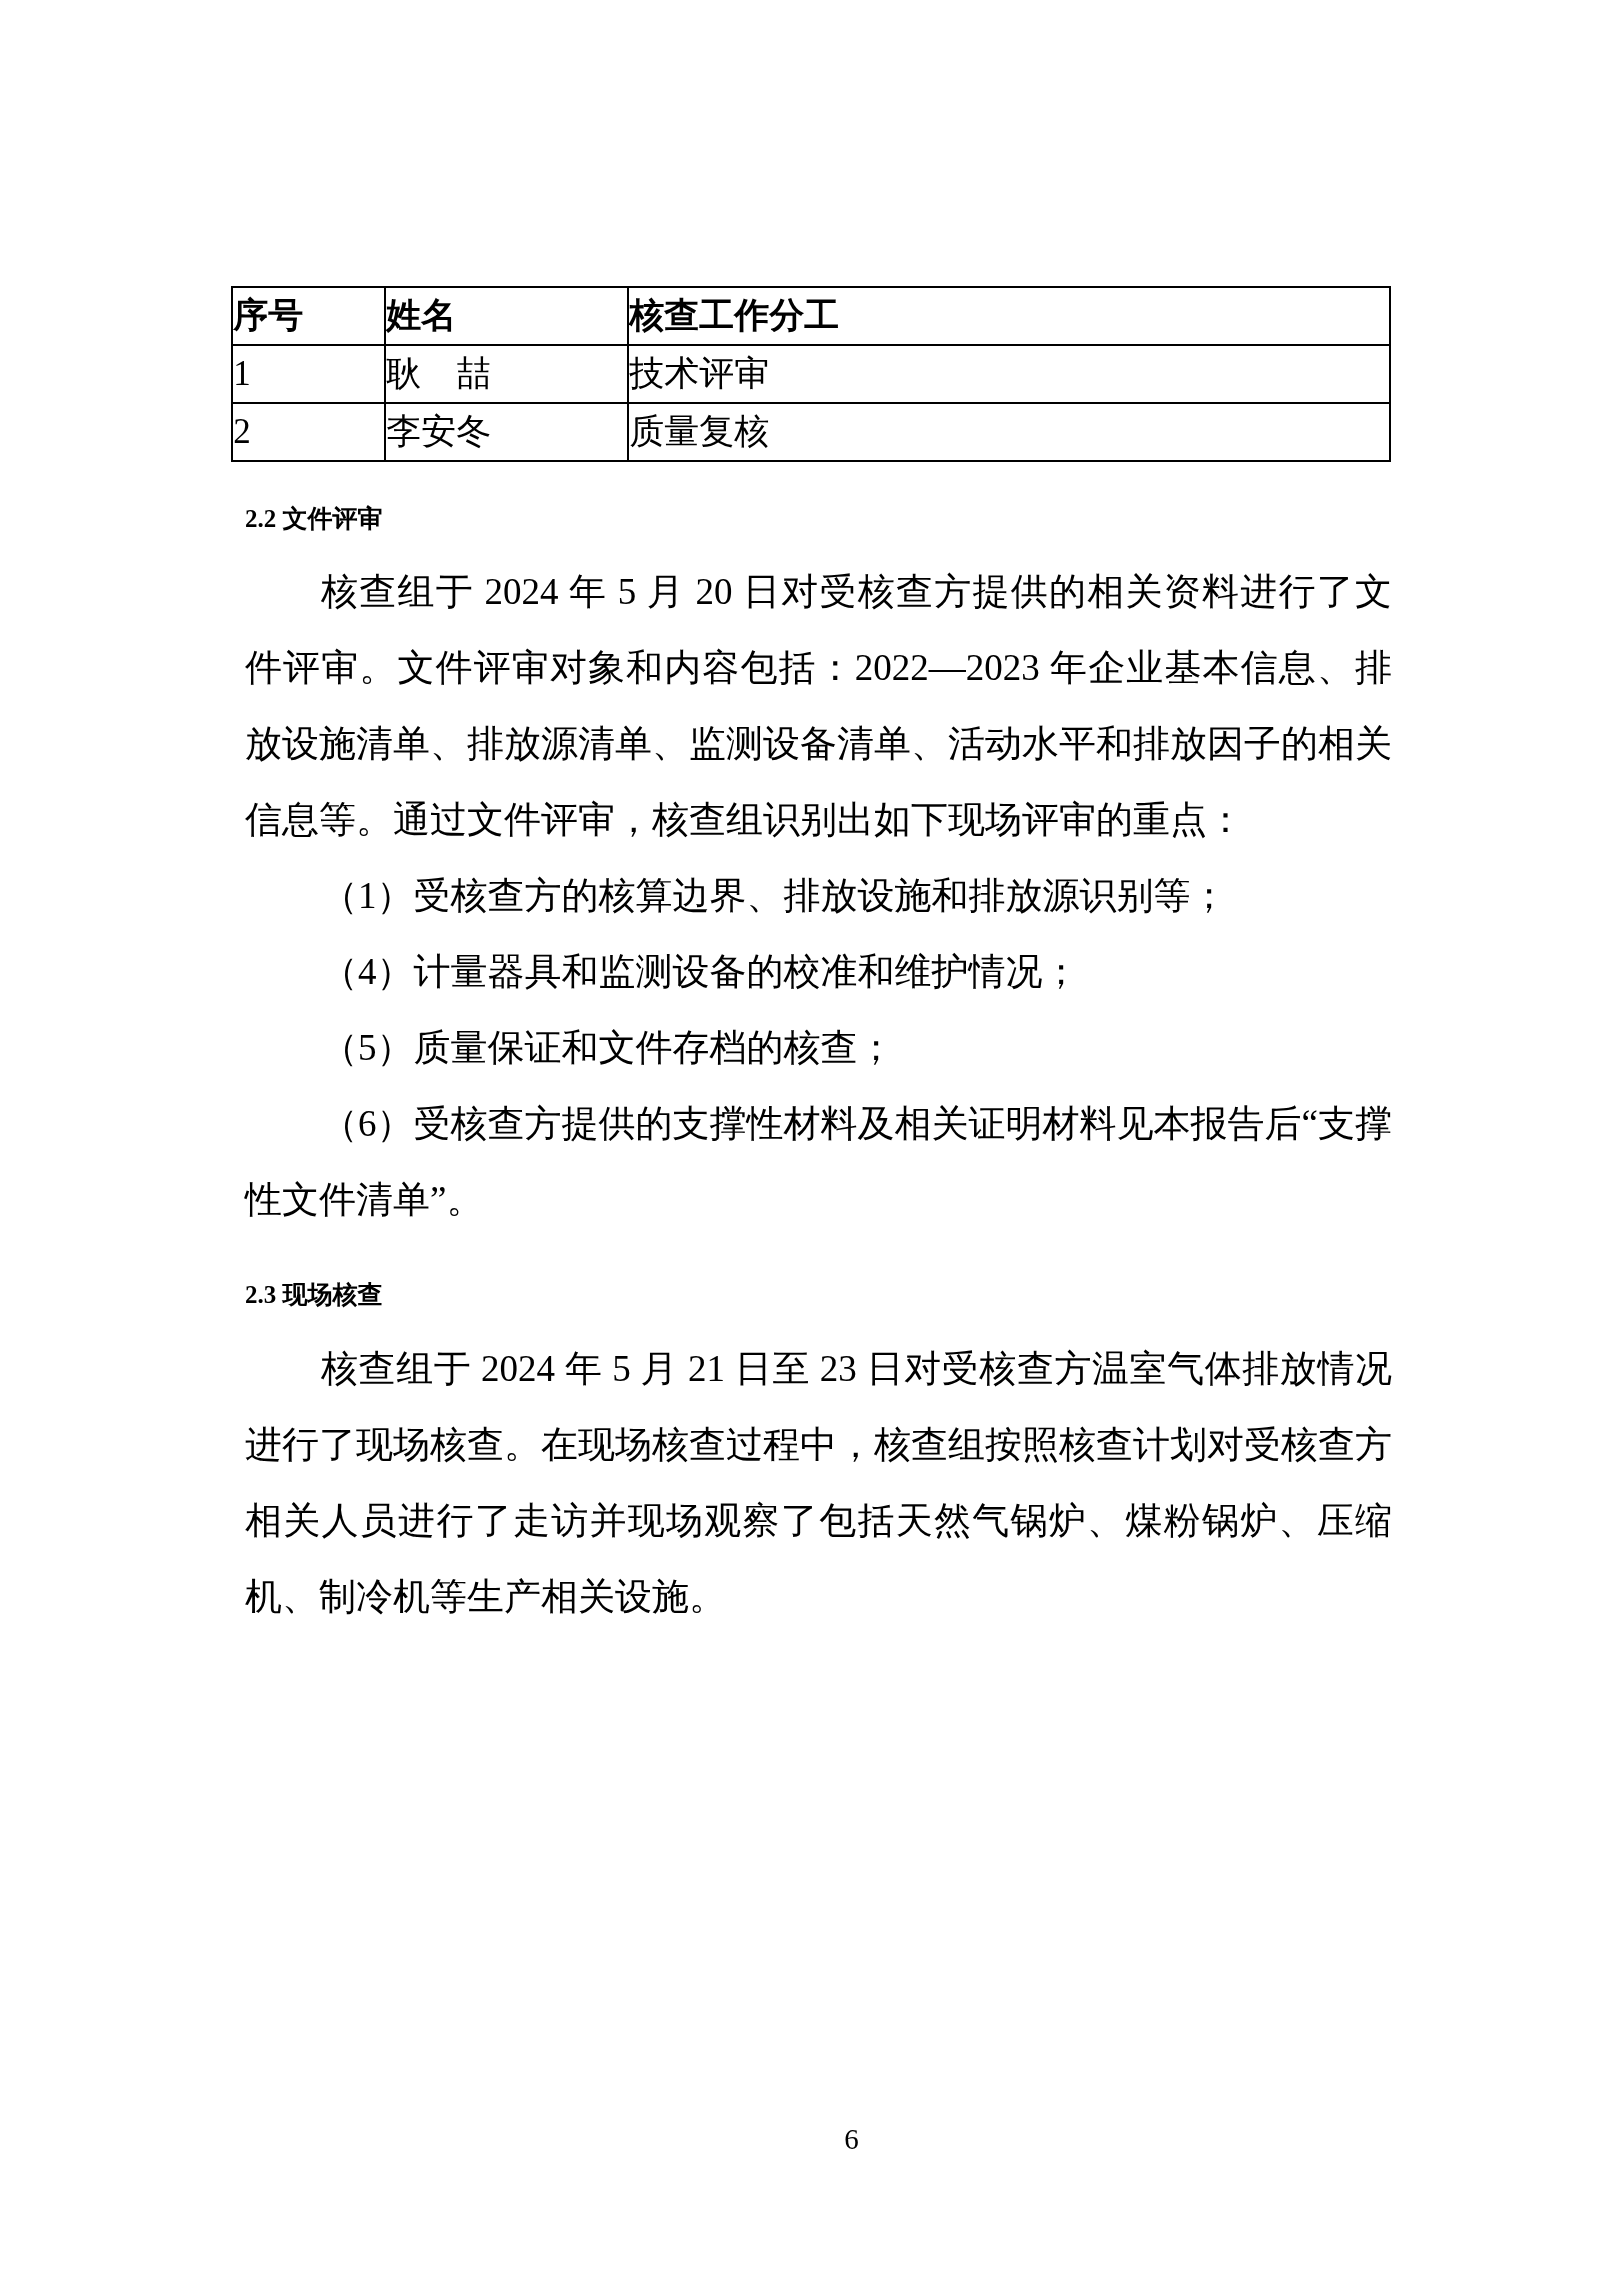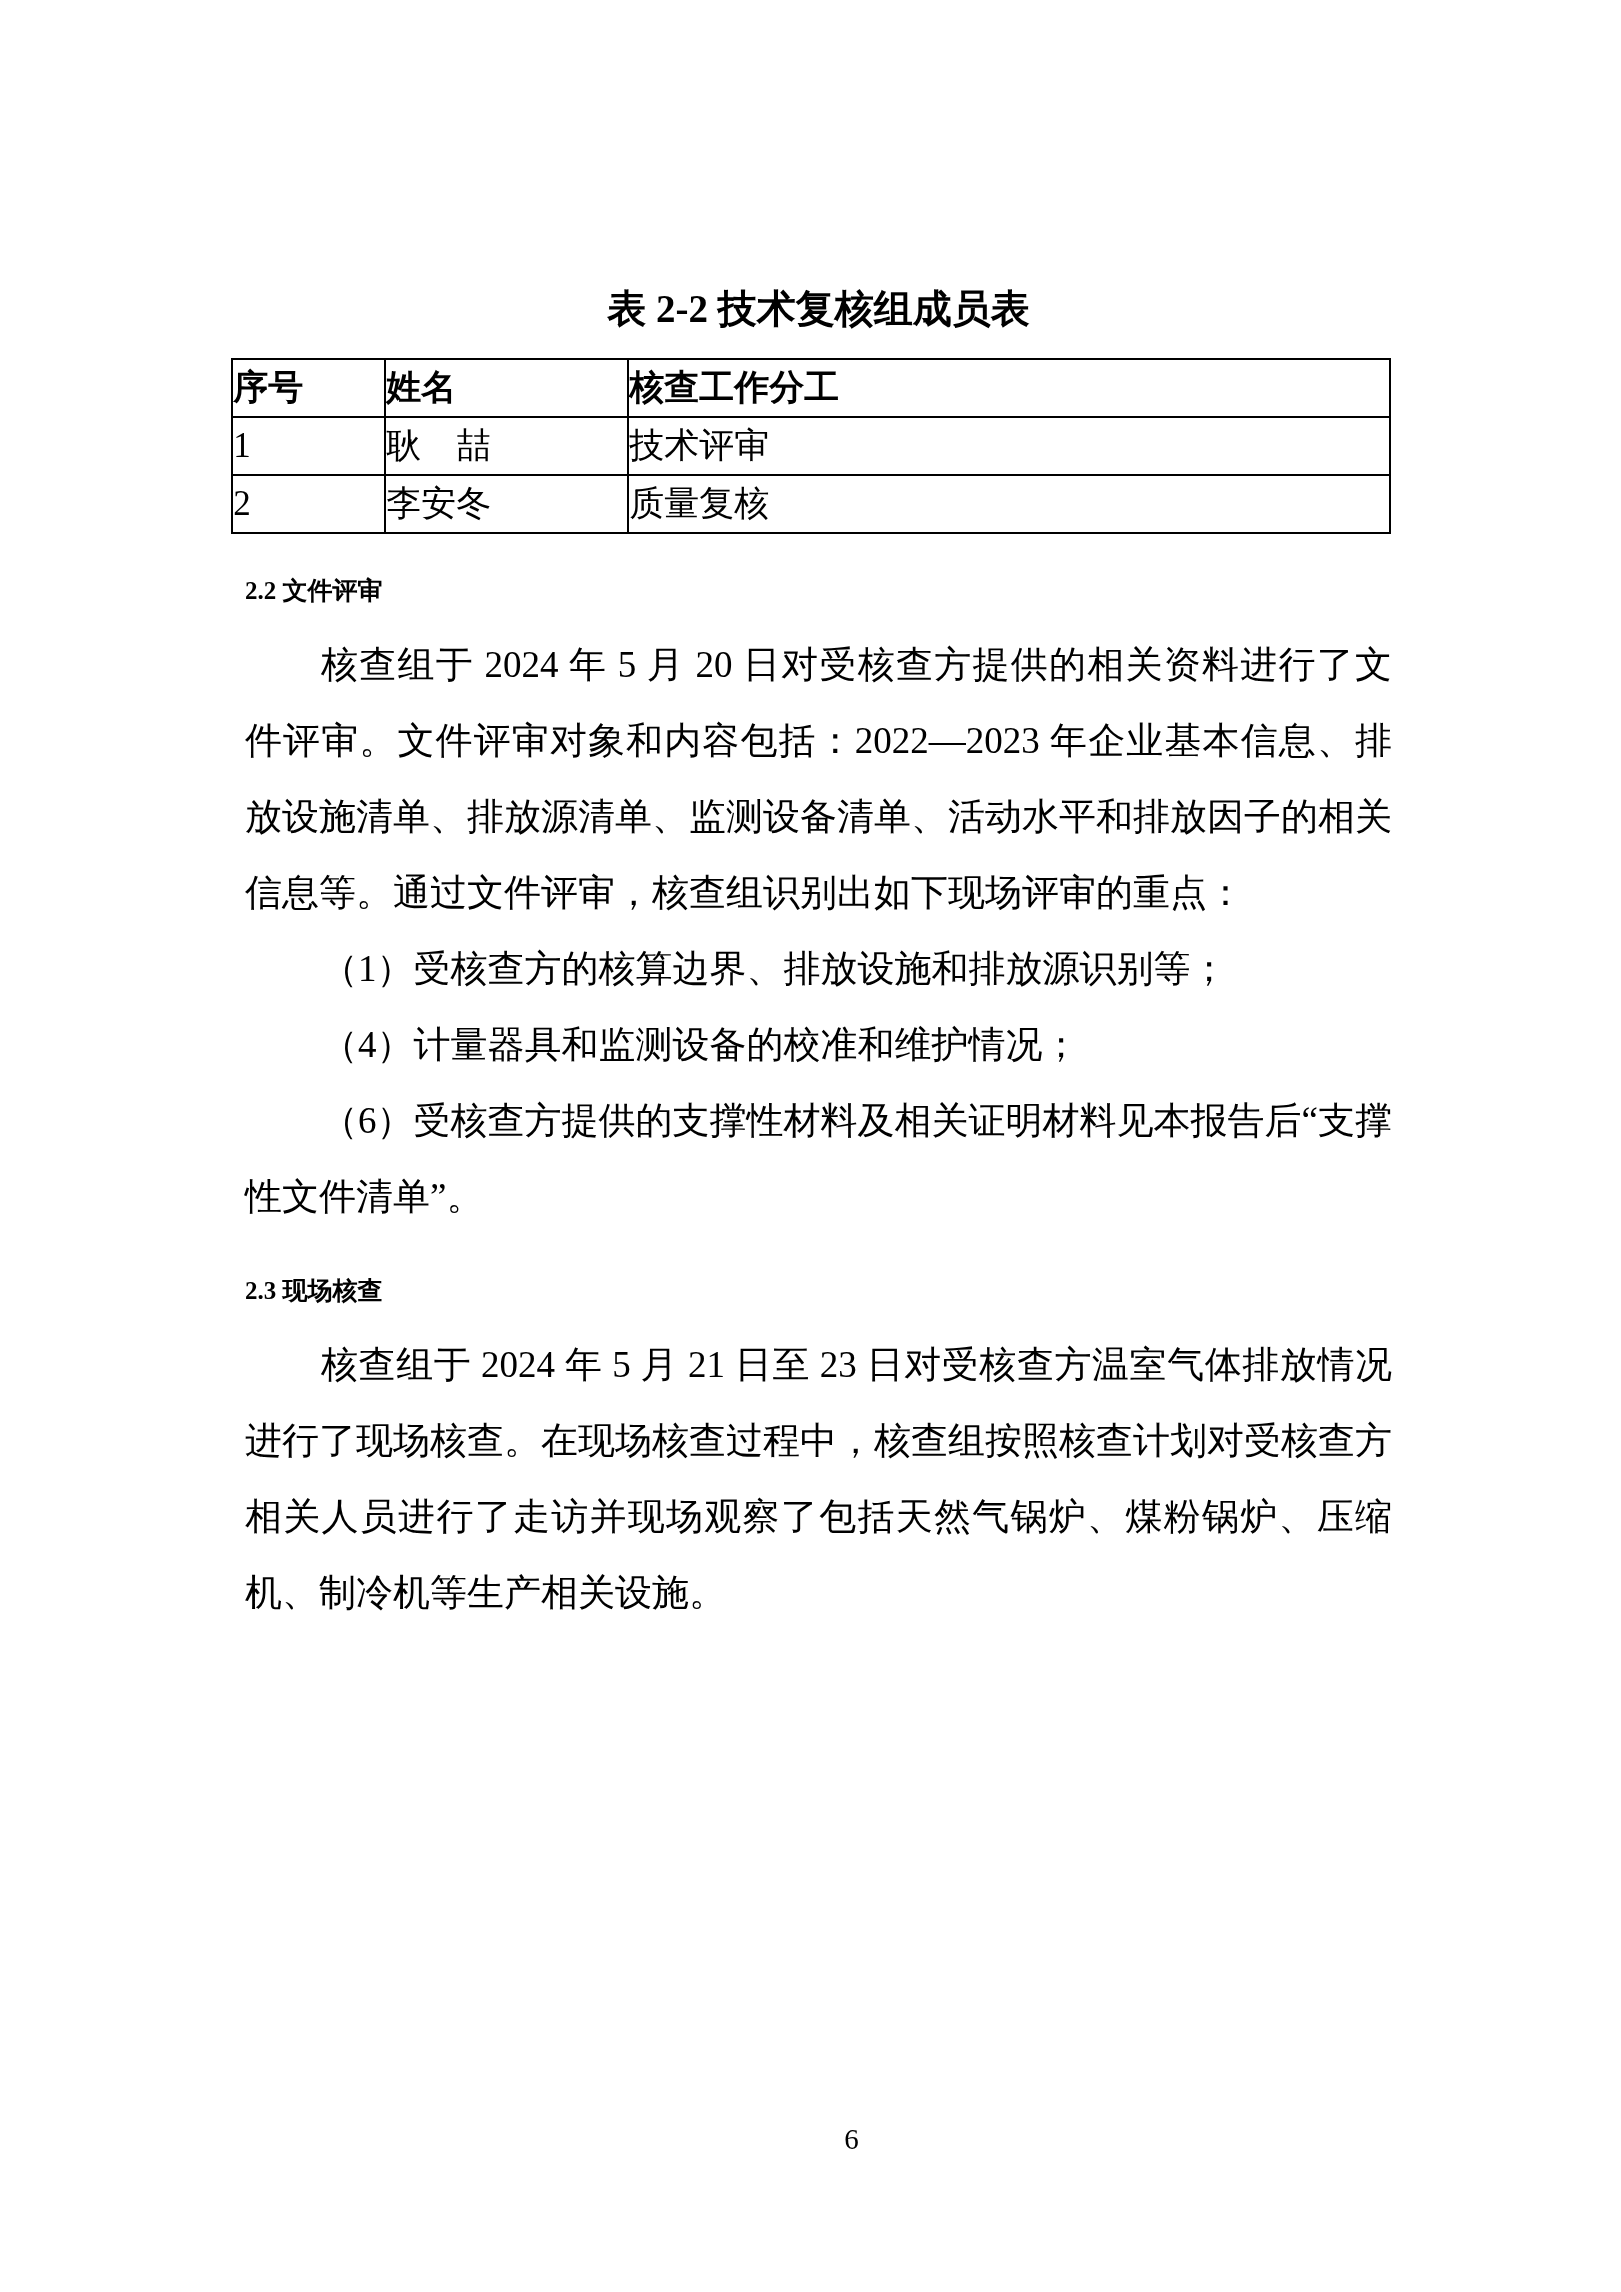--- a/index.html
+++ b/index.html
@@ -69,21 +69,20 @@
     line-height:33px;
   }
   .page-number span { display:inline-block; transform:translateX(41px); }
 </style>
 </head>
 <body>
 
 <div class="page">
   <div class="content">
 
-    <div class="table-caption">表 2-2 技术复核组成员表</div>
 
     <table class="members">
       <colgroup>
         <col class="col-no">
           <col class="col-name">
           <col class="col-duty">
       </colgroup>
       <thead>
         <tr>
           <th>序号</th>
@@ -104,20 +103,21 @@
         </tr>
       </tbody>
     </table>
 
     <h2 class="section-heading">2.2 文件评审</h2>
 
     <p class="body-para">核查组于 2024 年 5 月 20 日对受核查方提供的相关资料进行了文件评审。文件评审对象和内容包括：2022—2023 年企业基本信息、排放设施清单、排放源清单、监测设备清单、活动水平和排放因子的相关信息等。通过文件评审，核查组识别出如下现场评审的重点：</p>
 
     <p class="body-para">（1）受核查方的核算边界、排放设施和排放源识别等；</p>
     <p class="body-para">（4）计量器具和监测设备的校准和维护情况；</p>
+    <p class="body-para">（5）质量保证和文件存档的核查；</p>
     <p class="body-para">（6）受核查方提供的支撑性材料及相关证明材料见本报告后“支撑性文件清单”。</p>
 
     <h2 class="section-heading">2.3 现场核查</h2>
 
     <p class="body-para">核查组于 2024 年 5 月 21 日至 23 日对受核查方温室气体排放情况进行了现场核查。在现场核查过程中，核查组按照核查计划对受核查方相关人员进行了走访并现场观察了包括天然气锅炉、煤粉锅炉、压缩机、制冷机等生产相关设施。</p>
 
   </div>
 
   <div class="page-number">
     <span>6</span>

